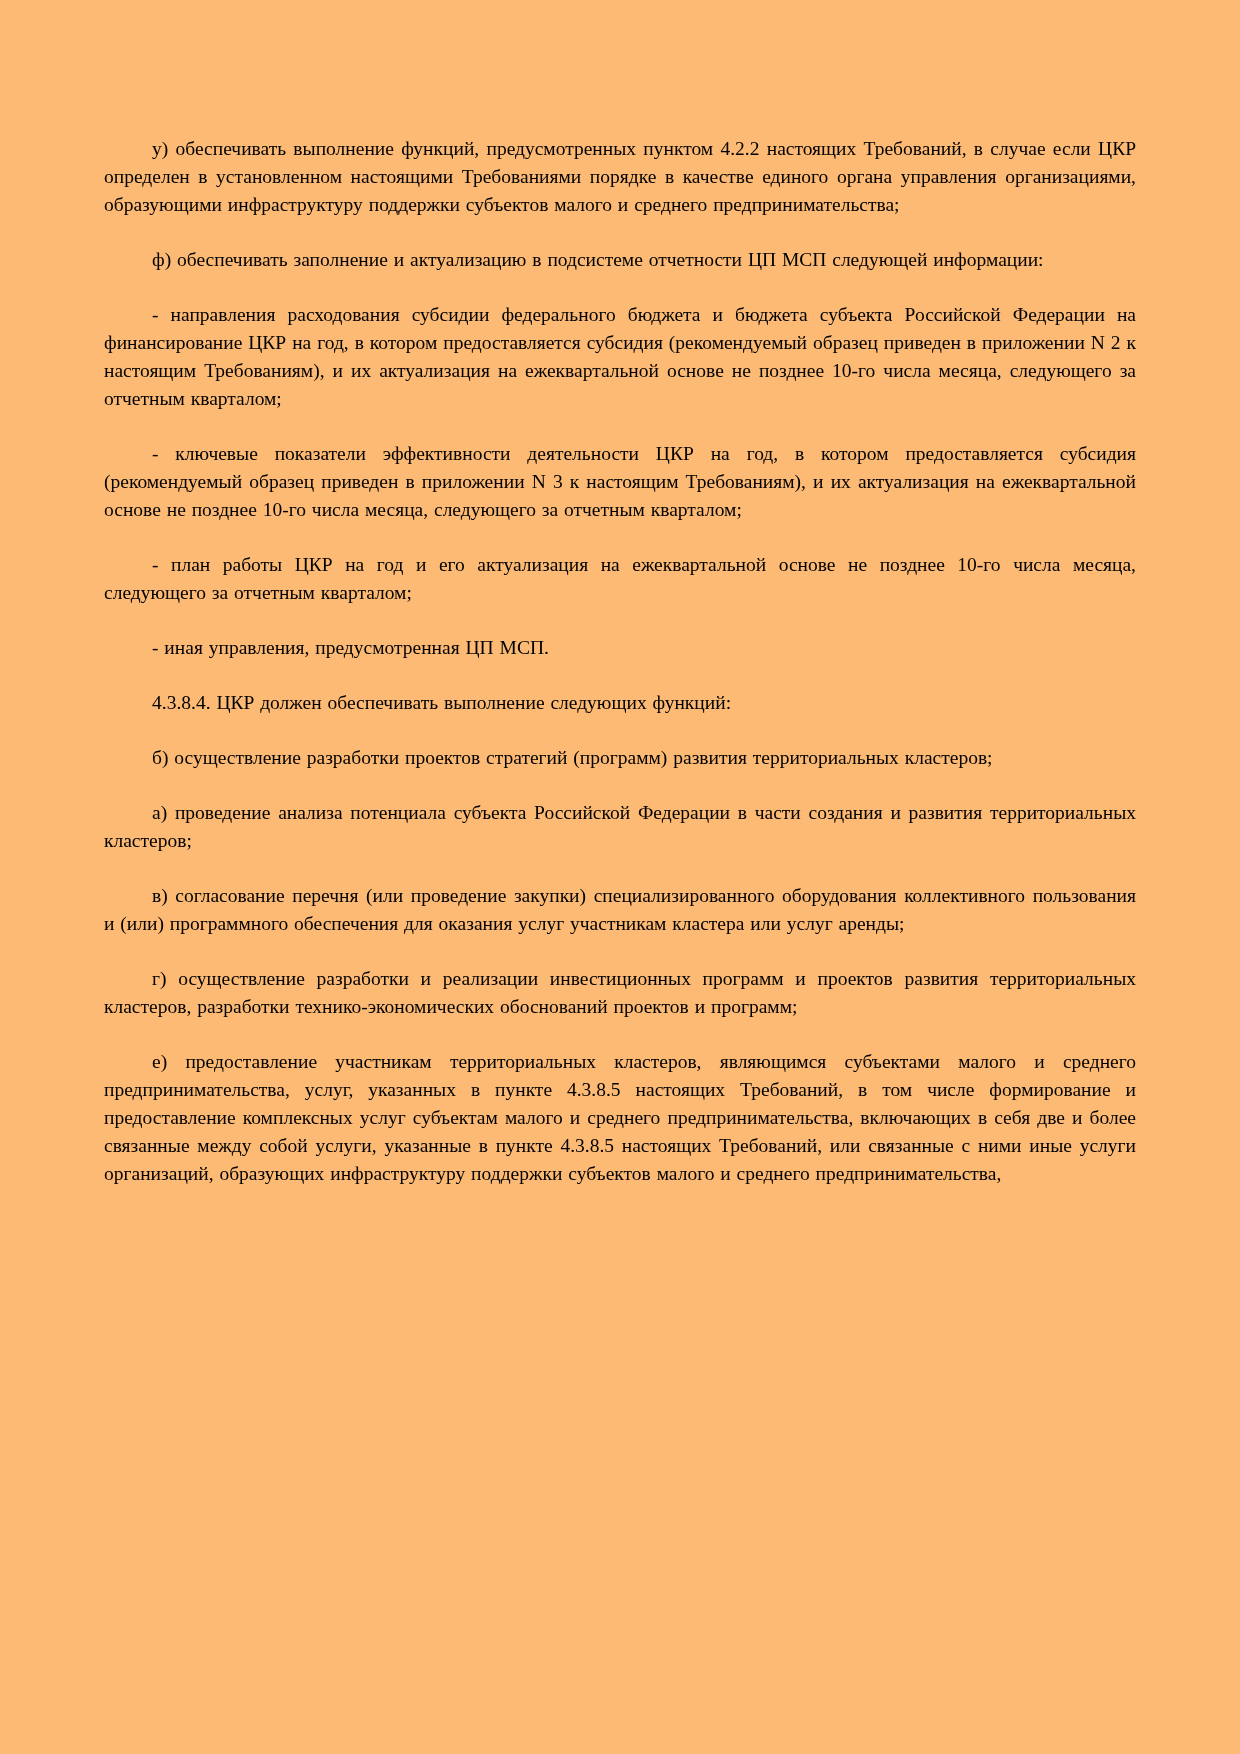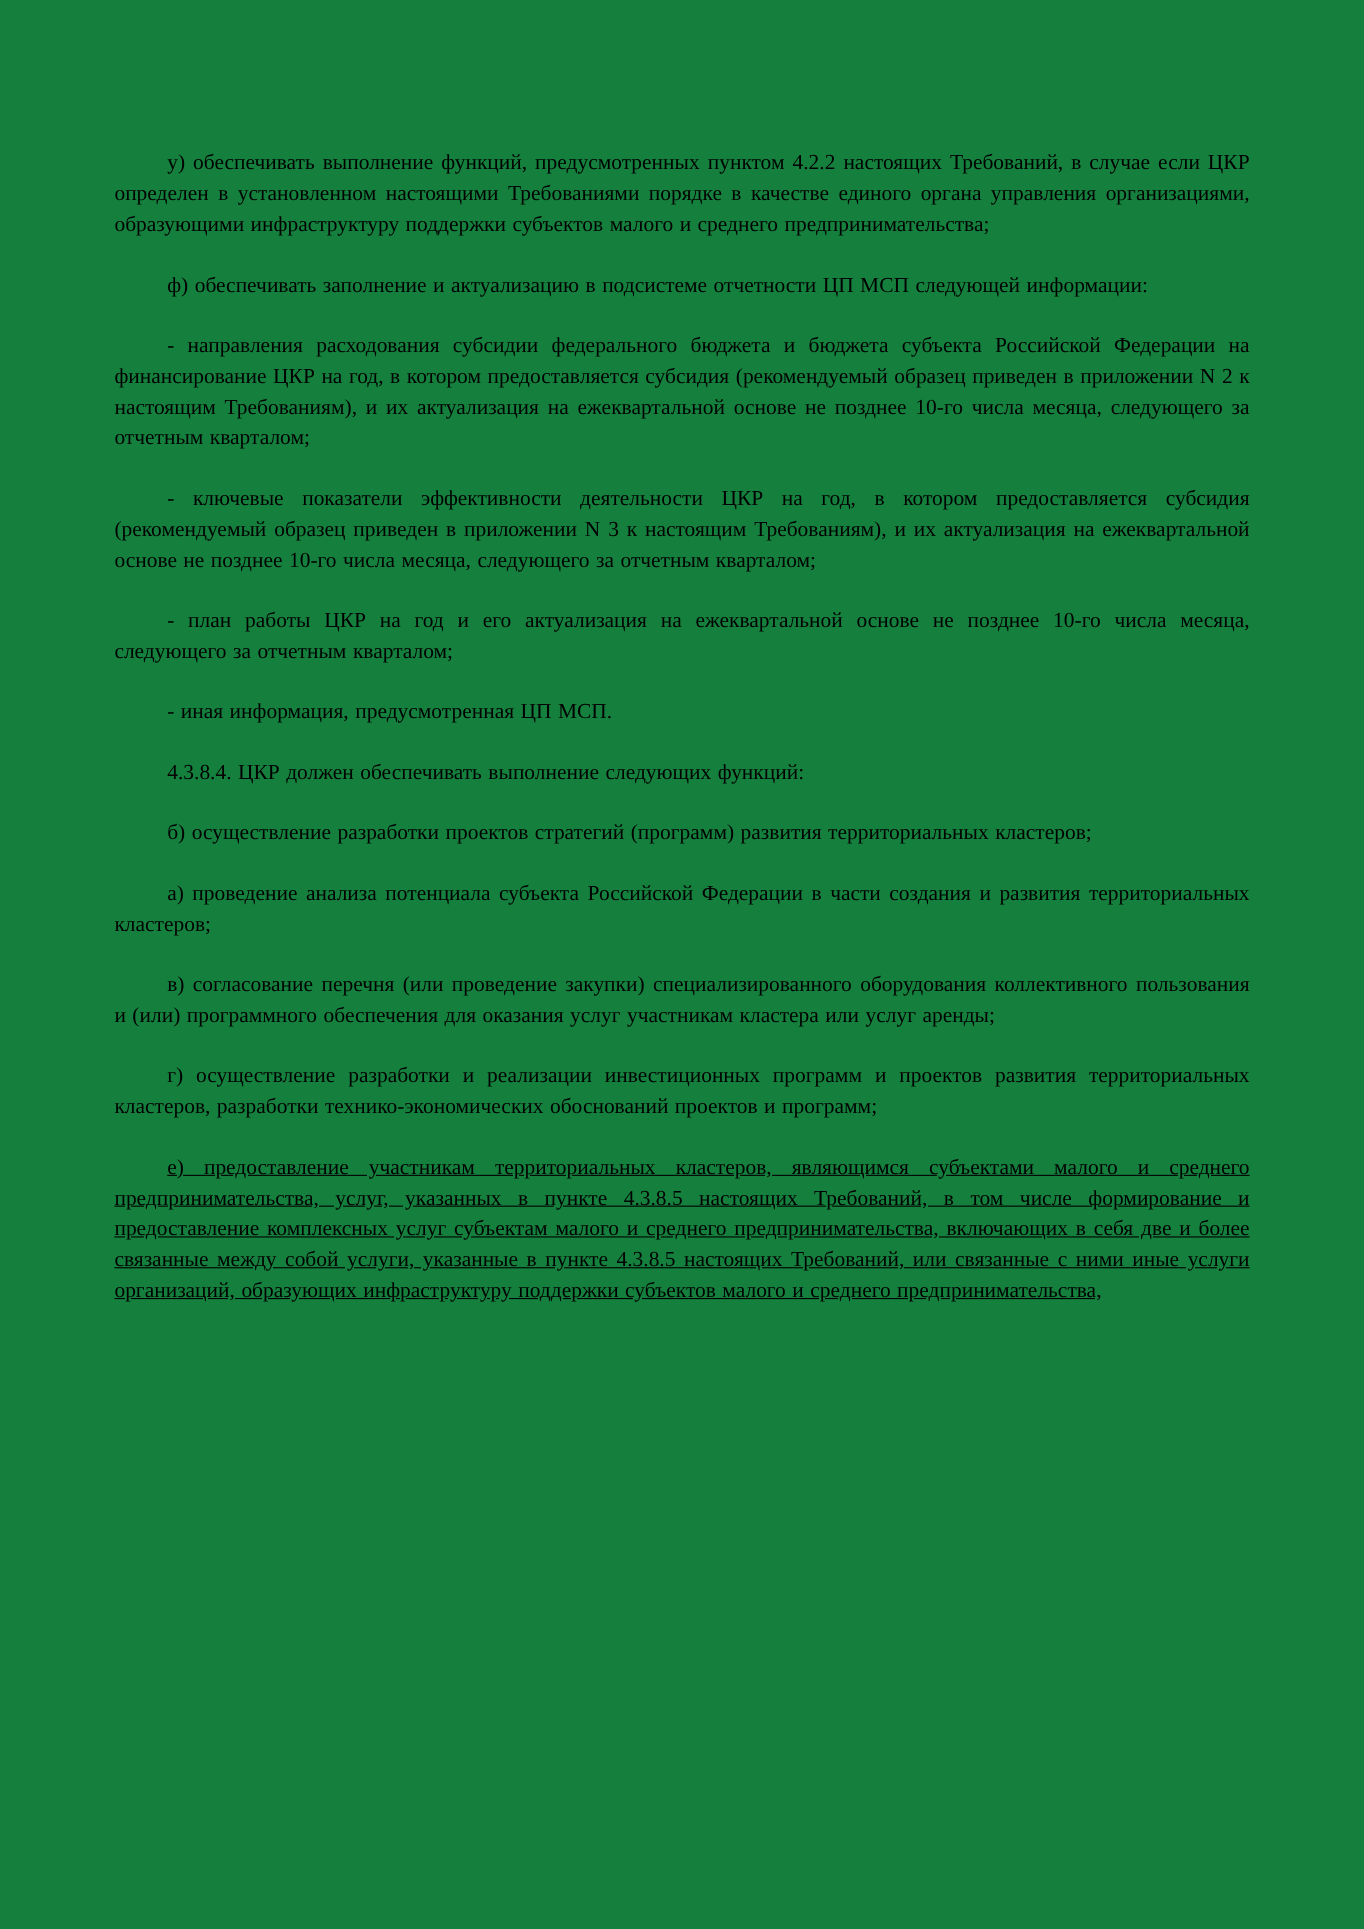--- a/index.html
+++ b/index.html
@@ -12,47 +12,46 @@
     height: 1754px;
     font-family: "Liberation Serif", "DejaVu Serif", serif;
     color: #000000;
     overflow: hidden;
   }
   .page {
     box-sizing: border-box;
     width: 1240px;
     height: 1754px;
     padding: 135px 104px 60px 104px;
-    background: #15803d;
+    background: #fdba74;
   }
   .doc-body p {
     margin: 0 0 27px 0;
     font-size: 19.5px;
     line-height: 28px;
     text-align: justify;
     text-indent: 48px;
     word-spacing: 1px;
   }
   .doc-body p:last-child {
     margin-bottom: 16px;
-    text-decoration: underline;
   }
 </style>
 </head>
 <body>
 
 <div class="page">
   <div class="doc-body" id="doc-body">
 
   <p>у) обеспечивать выполнение функций, предусмотренных пунктом 4.2.2 настоящих Требований, в случае если ЦКР определен в установленном настоящими Требованиями порядке в качестве единого органа управления организациями, образующими инфраструктуру поддержки субъектов малого и среднего предпринимательства;</p>
       <p>ф) обеспечивать заполнение и актуализацию в подсистеме отчетности ЦП МСП следующей информации:</p>
       <p>- направления расходования субсидии федерального бюджета и бюджета субъекта Российской Федерации на финансирование ЦКР на год, в котором предоставляется субсидия (рекомендуемый образец приведен в приложении N 2 к настоящим Требованиям), и их актуализация на ежеквартальной основе не позднее 10-го числа месяца, следующего за отчетным кварталом;</p>
       <p>- ключевые показатели эффективности деятельности ЦКР на год, в котором предоставляется субсидия (рекомендуемый образец приведен в приложении N 3 к настоящим Требованиям), и их актуализация на ежеквартальной основе не позднее 10-го числа месяца, следующего за отчетным кварталом;</p>
       <p>- план работы ЦКР на год и его актуализация на ежеквартальной основе не позднее 10-го числа месяца, следующего за отчетным кварталом;</p>
-      <p>- иная информация, предусмотренная ЦП МСП.</p>
+      <p>- иная управления, предусмотренная ЦП МСП.</p>
       <p>4.3.8.4. ЦКР должен обеспечивать выполнение следующих функций:</p>
       <p>б) осуществление разработки проектов стратегий (программ) развития территориальных кластеров;</p>
       <p>а) проведение анализа потенциала субъекта Российской Федерации в части создания и развития территориальных кластеров;</p>
       <p>в) согласование перечня (или проведение закупки) специализированного оборудования коллективного пользования и (или) программного обеспечения для оказания услуг участникам кластера или услуг аренды;</p>
       <p>г) осуществление разработки и реализации инвестиционных программ и проектов развития территориальных кластеров, разработки технико-экономических обоснований проектов и программ;</p>
       <p>е) предоставление участникам территориальных кластеров, являющимся субъектами малого и среднего предпринимательства, услуг, указанных в пункте 4.3.8.5 настоящих Требований, в том числе формирование и предоставление комплексных услуг субъектам малого и среднего предпринимательства, включающих в себя две и более связанные между собой услуги, указанные в пункте 4.3.8.5 настоящих Требований, или связанные с ними иные услуги организаций, образующих инфраструктуру поддержки субъектов малого и среднего предпринимательства,</p>
     </div>
 </div>
 
 </body></html>

